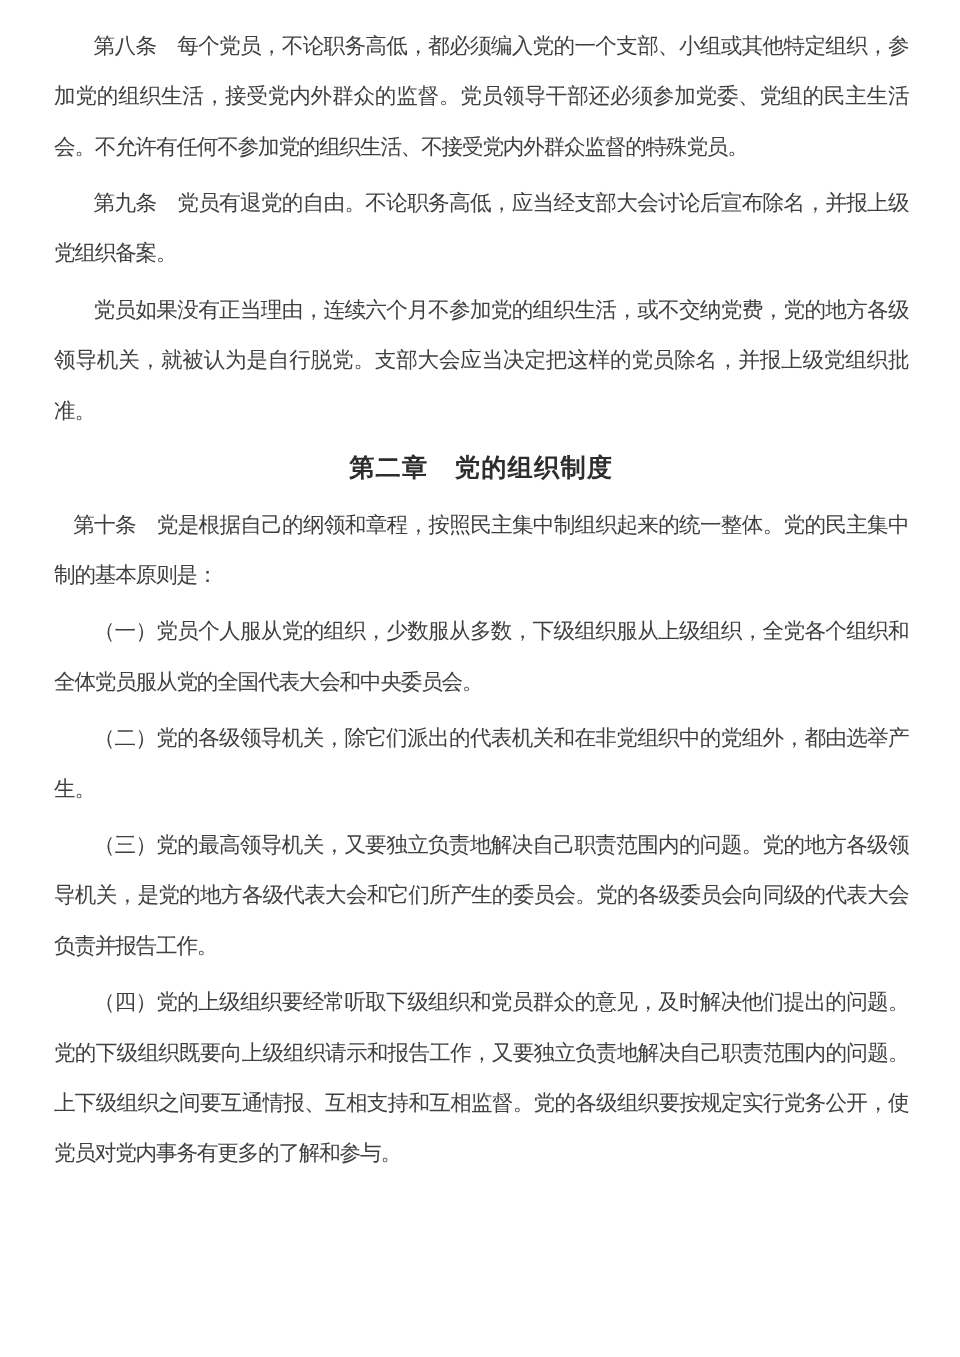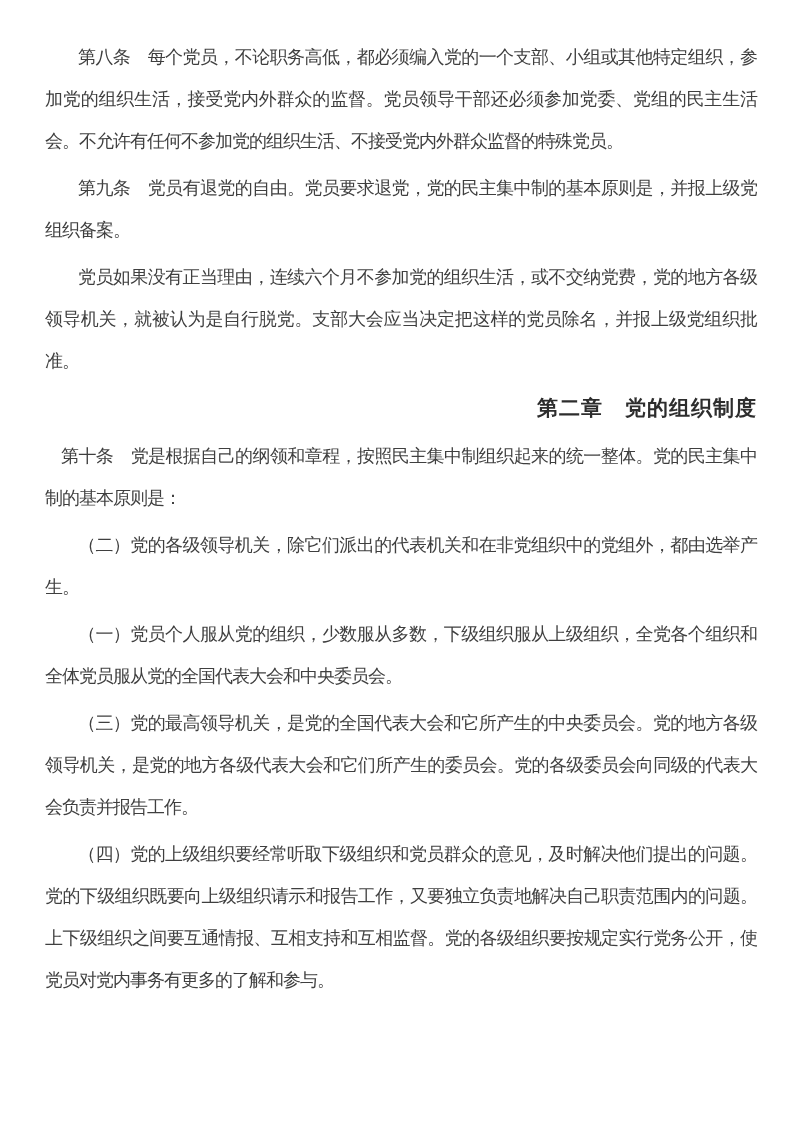--- a/index.html
+++ b/index.html
@@ -10,21 +10,21 @@
   body {
     width: 800px;
     height: 1131px;
     overflow: hidden;
     font-family: "DejaVu Sans", "Liberation Sans", sans-serif;
   }
   .page {
     box-sizing: border-box;
     width: 800px;
     height: 803px;
-    padding: 36px 43px 0 45px;
+    padding: 18px 43px 0 45px;
     background: #ffffff;
   }
   .para {
     margin: 0 0 5px 0;
     font-size: 18px;
     line-height: 42px;
     letter-spacing: -1px;
     color: #3f3f3f;
     text-align: justify;
     text-justify: inter-ideograph;
@@ -35,38 +35,38 @@
     text-indent: 16px; 
   }
   .chapter-heading {
     margin: 4px 0 6px 0;
     font-family: "DejaVu Serif", "Liberation Serif", serif;
     font-weight: bold;
     font-size: 21px;
     line-height: 42px;
     letter-spacing: 1px;
     color: #2d2d2d;
-    text-align: right;
+    text-align: center;
   }
 </style>
 </head>
 <body>
 
 <div class="page">
   <p class="para">第八条　每个党员，不论职务高低，都必须编入党的一个支部、小组或其他特定组织，参加党的组织生活，接受党内外群众的监督。党员领导干部还必须参加党委、党组的民主生活会。不允许有任何不参加党的组织生活、不接受党内外群众监督的特殊党员。</p>
 
-  <p class="para">第九条　党员有退党的自由。党员要求退党，党的民主集中制的基本原则是，并报上级党组织备案。</p>
+  <p class="para">第九条　党员有退党的自由。不论职务高低，应当经支部大会讨论后宣布除名，并报上级党组织备案。</p>
 
 
   <p class="para">党员如果没有正当理由，连续六个月不参加党的组织生活，或不交纳党费，党的地方各级领导机关，就被认为是自行脱党。支部大会应当决定把这样的党员除名，并报上级党组织批准。</p>
 
   <h2 class="chapter-heading">第二章　党的组织制度</h2>
 
   <p class="para indent-1">第十条　党是根据自己的纲领和章程，按照民主集中制组织起来的统一整体。党的民主集中制的基本原则是：</p>
 
+  <p class="para">（一）党员个人服从党的组织，少数服从多数，下级组织服从上级组织，全党各个组织和全体党员服从党的全国代表大会和中央委员会。</p>
+
   <p class="para">（二）党的各级领导机关，除它们派出的代表机关和在非党组织中的党组外，都由选举产生。</p>
 
-  <p class="para">（一）党员个人服从党的组织，少数服从多数，下级组织服从上级组织，全党各个组织和全体党员服从党的全国代表大会和中央委员会。</p>
-
-  <p class="para">（三）党的最高领导机关，是党的全国代表大会和它所产生的中央委员会。党的地方各级领导机关，是党的地方各级代表大会和它们所产生的委员会。党的各级委员会向同级的代表大会负责并报告工作。</p>
+  <p class="para">（三）党的最高领导机关，又要独立负责地解决自己职责范围内的问题。党的地方各级领导机关，是党的地方各级代表大会和它们所产生的委员会。党的各级委员会向同级的代表大会负责并报告工作。</p>
 
   <p class="para">（四）党的上级组织要经常听取下级组织和党员群众的意见，及时解决他们提出的问题。党的下级组织既要向上级组织请示和报告工作，又要独立负责地解决自己职责范围内的问题。上下级组织之间要互通情报、互相支持和互相监督。党的各级组织要按规定实行党务公开，使党员对党内事务有更多的了解和参与。</p>
 </div>
 
 </body></html>

